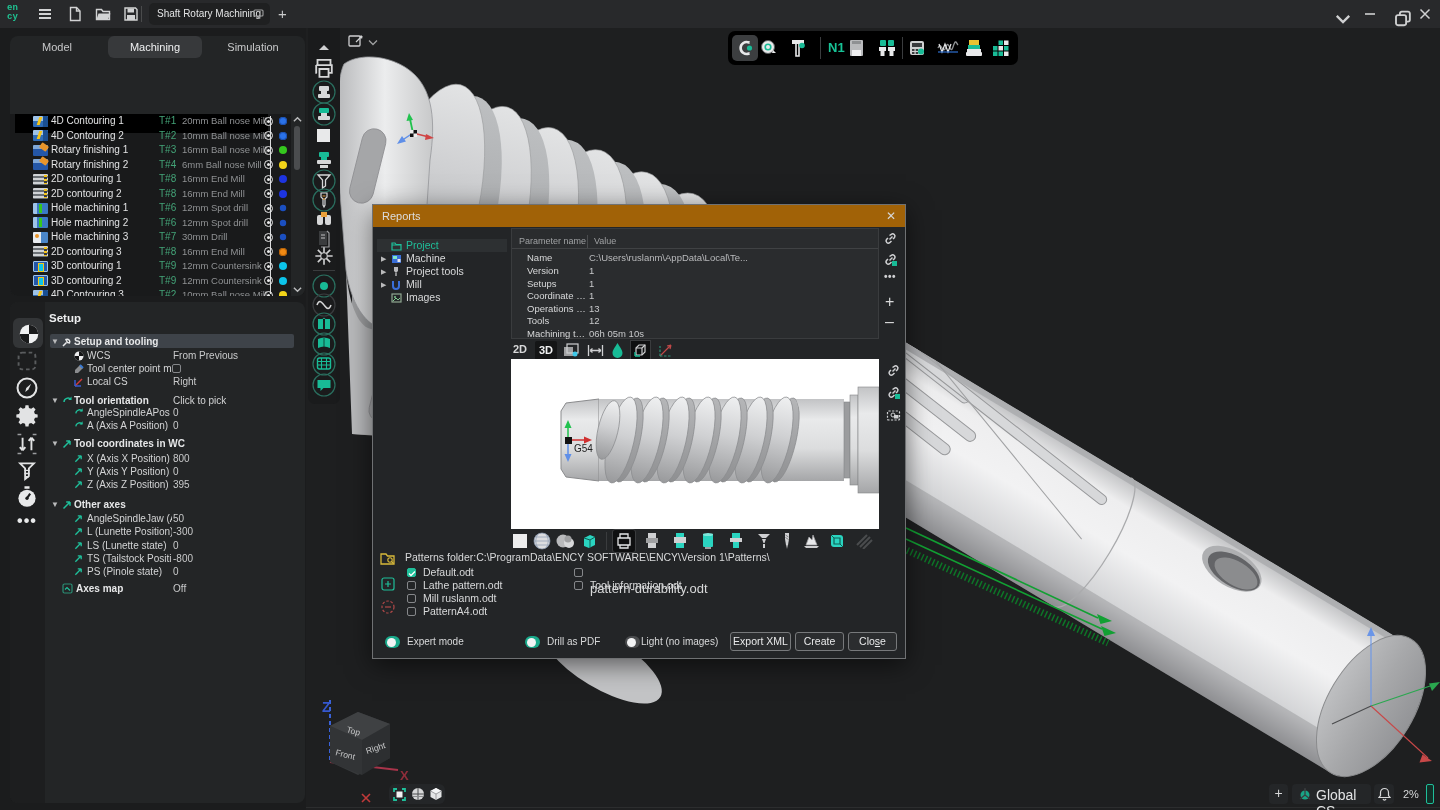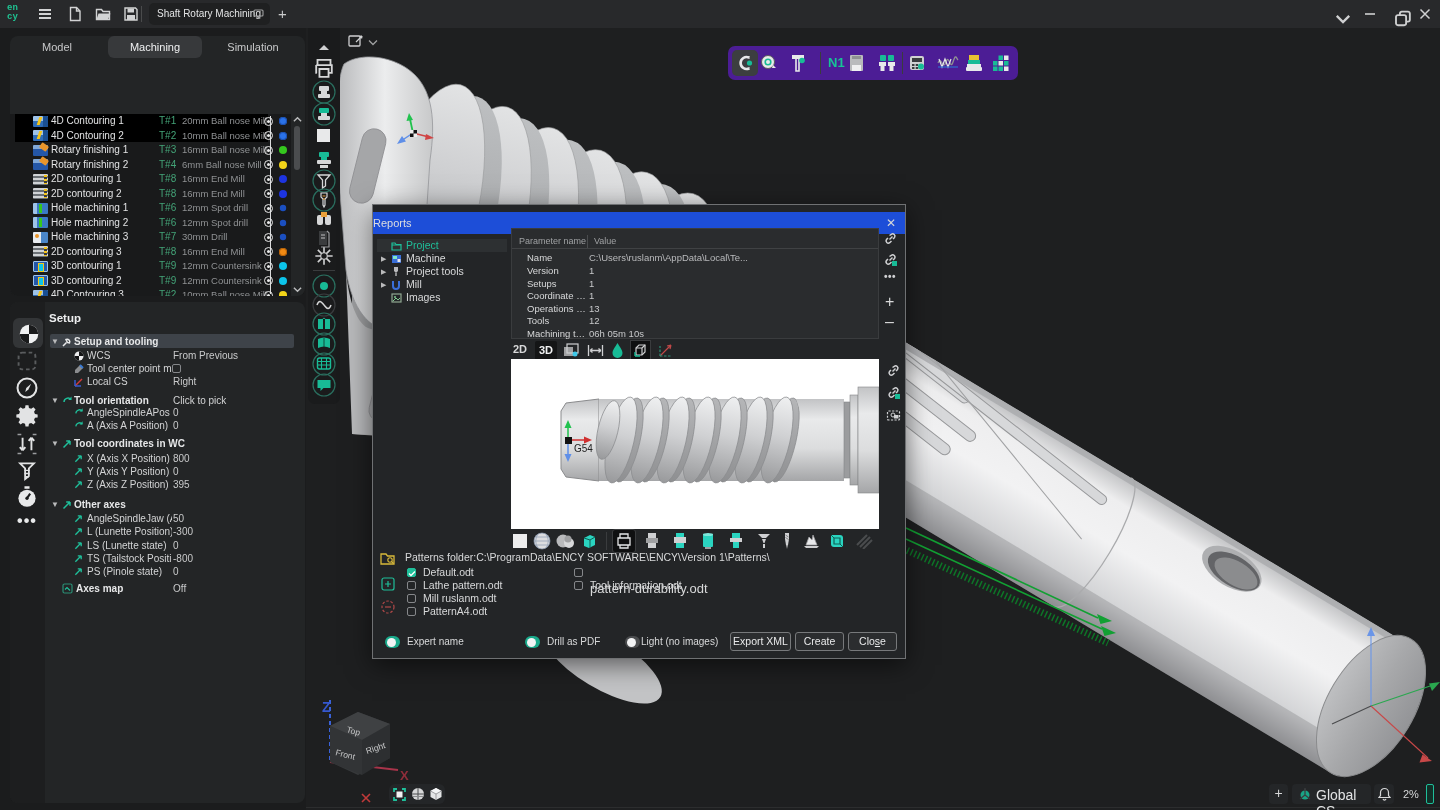--- a/index.html
+++ b/index.html
@@ -12,21 +12,21 @@
 #wtab{position:absolute;left:149px;top:3px;width:121px;height:22px;background:#1f2021;border-radius:5px;color:#e3e4e5;font-size:10px;line-height:22px;padding-left:8px;white-space:nowrap;overflow:hidden}
 .winbtn{position:absolute;top:0;width:28px;height:28px;color:#cfd0d1;font-size:12px;text-align:center;line-height:28px}
 
 #panelTop{position:absolute;left:10px;top:36px;width:295px;height:260px;background:#232526;border-radius:8px;overflow:hidden}
 #tabrow{position:absolute;left:0;top:0;width:295px;height:22px}
 .tab{position:absolute;top:0;height:22px;font-size:11px;color:#c7c8c9;text-align:center;line-height:22px}
 .tab.sel{background:#37393b;border-radius:6px;color:#f0f1f2}
 #linksrow{position:absolute;left:0;top:22px;width:295px;height:32px}
 #ophead{position:absolute;left:0;top:54px;width:295px;height:24px;font-size:11.5px}
 #oplist{position:absolute;left:0;top:78px;width:295px;height:182px;background:#191a1b}
-.oprow{position:absolute;left:0;width:295px;height:28px;font-size:10px;line-height:14.5px;white-space:nowrap}
+.oprow{position:absolute;left:0;width:295px;height:19px;font-size:10px;line-height:14.5px;white-space:nowrap}
 .oprow .nm{position:absolute;left:41px;color:#e2e3e4}
 .oprow .tn{position:absolute;left:149px;color:#43a377}
 .oprow .td{position:absolute;left:172px;color:#8f9193;font-size:9.5px;max-width:86px;overflow:hidden;display:inline-block}
 .opico{position:absolute;left:23px;top:1.5px;width:15px;height:11px;border-radius:1px}
 .tgt{position:absolute;left:254px;top:2.5px;width:9px;height:9px;border:1.4px solid #e8e8e8;border-radius:50%}
 .tgt:after{content:"";position:absolute;left:2px;top:2px;width:3.2px;height:3.2px;background:#e8e8e8;border-radius:50%}
 .dot{position:absolute;left:269px;top:3px;width:8px;height:8px;border-radius:50%}
 .i4d{background:linear-gradient(180deg,#9ec3e8 0 45%,#2f6db8 45% 100%);box-shadow:inset -5px 0 0 #1a4f92}
 .i4d:after{content:"";position:absolute;left:5px;top:1px;width:3px;height:8px;background:#f5c518;transform:skewX(-18deg)}
 .irf{background:linear-gradient(180deg,#7fa8d8 0 40%,#2457a8 40% 100%)}
@@ -45,24 +45,24 @@
 #setupC{position:absolute;left:35px;top:0;width:260px;height:501px;font-size:10px}
 .srow{position:absolute;left:0;width:260px;height:13px;line-height:13px;white-space:nowrap}
 .srow .lb{position:absolute;left:20px;color:#d3d4d5;max-width:85px;overflow:hidden;display:inline-block;white-space:nowrap}
 .srow .vl{position:absolute;left:128px;color:#c9cacb}
 .shead .lb{font-weight:bold;color:#e6e7e8;max-width:140px}
 .chev{position:absolute;left:6px;top:0;color:#b9babb;font-size:8px}
 
 #vstrip{position:absolute;left:308px;top:28px;width:32px;height:376px;background:#1a1b1c;border-radius:0 0 7px 7px}
 .vico{position:absolute;left:3px;width:26px;height:26px;text-align:center;color:#d6d7d8}
 
-#ttool{position:absolute;left:728px;top:46px;width:290px;height:34px;background:#4c1d95;border-radius:7px}
+#ttool{position:absolute;left:728px;top:31px;width:290px;height:34px;background:#000000;border-radius:7px}
 
 #dlg{position:absolute;left:372px;top:204px;width:534px;height:455px;background:#232527;border:1px solid #6f7173;box-shadow:0 6px 24px rgba(0,0,0,.55);font-size:11px}
-#dlgTitle{position:absolute;left:0;top:7px;width:532px;height:22px;background:#1d4ed8;color:#dcdddf;font-size:11px;line-height:22px;}
+#dlgTitle{position:absolute;left:0;top:0;width:532px;height:22px;background:#a16207;color:#dcdddf;font-size:11px;line-height:22px;padding-left:9px}
 #dtree{position:absolute;left:4px;top:24px;width:132px;height:390px}
 .trow{position:absolute;left:0;width:132px;height:13px;font-size:10.5px;line-height:13px;color:#d8d9da;white-space:nowrap}
 #dtable{position:absolute;left:138px;top:23px;width:368px;height:111px;background:#2a2c2e;border:1px solid #3a3c3e}
 .drow{position:absolute;font-size:9.5px;line-height:12.5px;white-space:nowrap}
 .lbl{max-width:60px;overflow:hidden;text-overflow:ellipsis}
 #dtabs{position:absolute;left:138px;top:136px;width:368px;height:21px}
 #dwhite{position:absolute;left:138px;top:154px;width:368px;height:170px;background:#ffffff}
 #dicons{position:absolute;left:138px;top:326px;width:368px;height:24px}
 #dpat{position:absolute;left:4px;top:344px;width:500px;height:84px}
 #dfoot{position:absolute;left:0;top:420px;width:532px;height:33px}
@@ -1011,21 +1011,21 @@
   <div class="cb" style="left:30px;top:58px"></div>
       <div class="abs" style="left:46px;top:56px;font-size:10.5px">PatternA4.odt</div>
   <div class="cb" style="left:197px;top:19px"></div>
       <div class="abs" style="left:213px;top:32px;font-size:13px">pattern-durability.odt</div>
   <div class="cb" style="left:197px;top:32px"></div>
       <div class="abs" style="left:213px;top:30px;font-size:10.5px">Tool information.odt</div>
  </div>
  <div id="dfoot">
   <div class="abs" style="left:12px;top:11px;width:15px;height:12px;background:#18a98a;border-radius:6px"></div>
   <div class="abs" style="left:14px;top:12.5px;width:9px;height:9px;background:#f2f3f4;border-radius:50%"></div>
-  <div class="abs" style="left:34px;top:11px;font-size:10px">Expert name</div>
+  <div class="abs" style="left:34px;top:11px;font-size:10px">Expert mode</div>
   <div class="abs" style="left:152px;top:11px;width:15px;height:12px;background:#18a98a;border-radius:6px"></div>
   <div class="abs" style="left:154px;top:12.5px;width:9px;height:9px;background:#f2f3f4;border-radius:50%"></div>
   <div class="abs" style="left:174px;top:11px;font-size:10px">Drill as PDF</div>
   <div class="abs" style="left:252px;top:11px;width:15px;height:12px;background:#4a4c4e;border-radius:6px"></div>
   <div class="abs" style="left:254px;top:12.5px;width:9px;height:9px;background:#f2f3f4;border-radius:50%"></div>
   <div class="abs" style="left:268px;top:11px;font-size:10px">Light (no images)</div>
   <div class="dbtn" style="left:357px;width:61px">Export XML</div>
   <div class="dbtn" style="left:422px;width:49px">Create</div>
   <div class="dbtn" style="left:475px;width:49px">Clo<span style="text-decoration:underline">s</span>e</div>
  </div>

